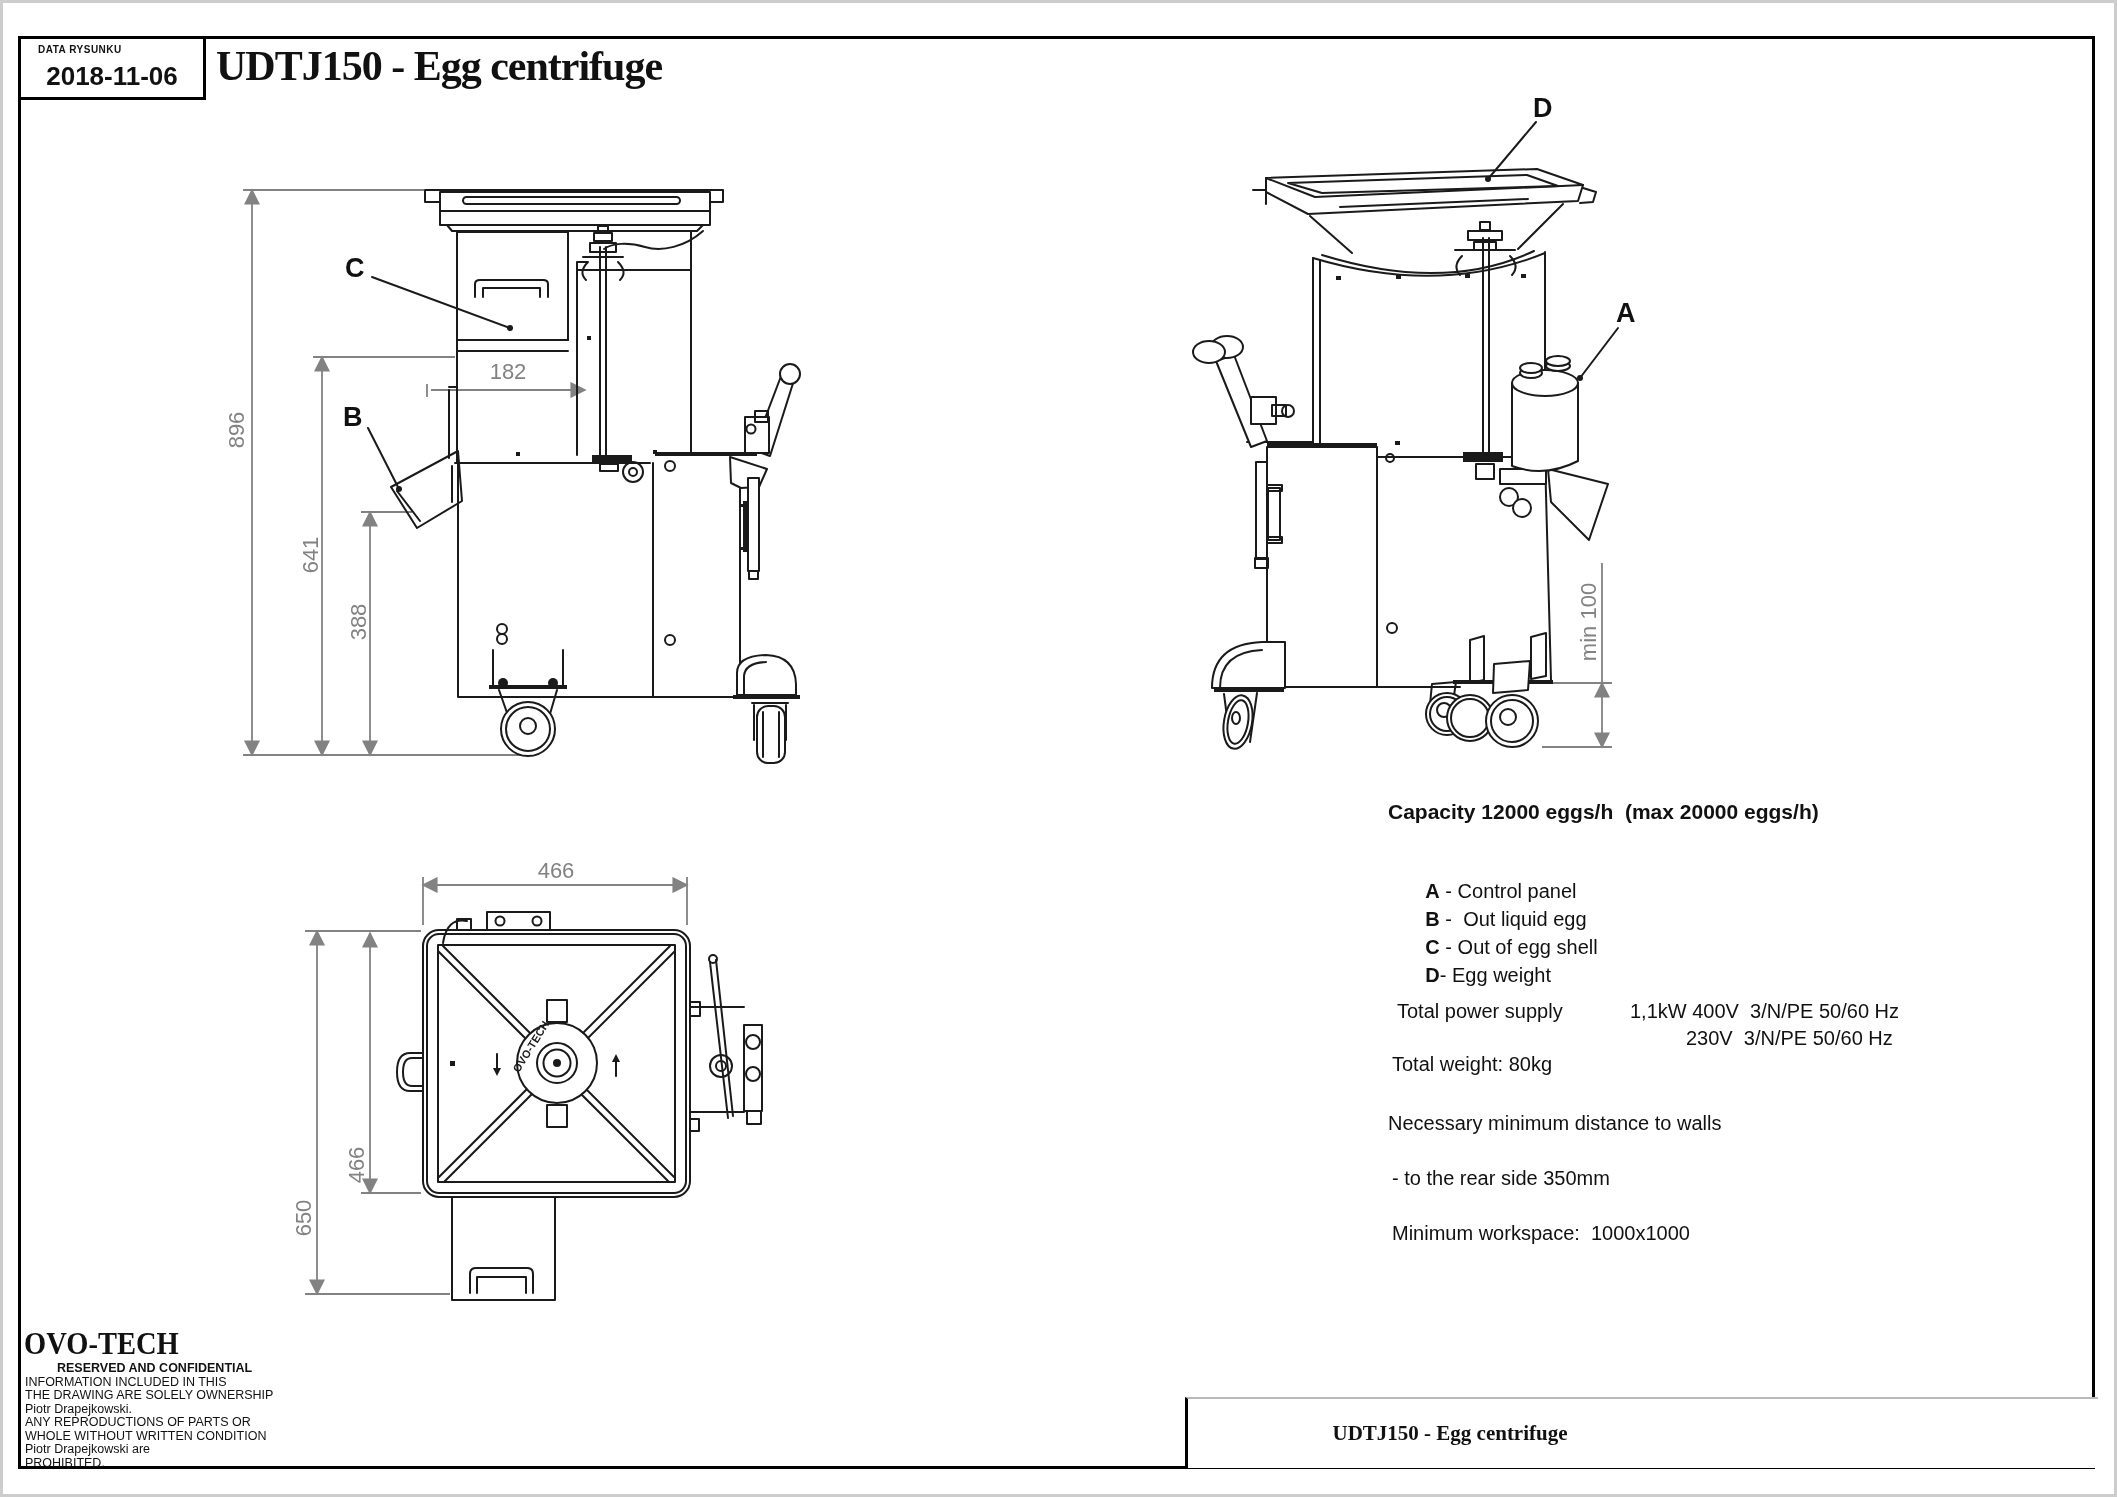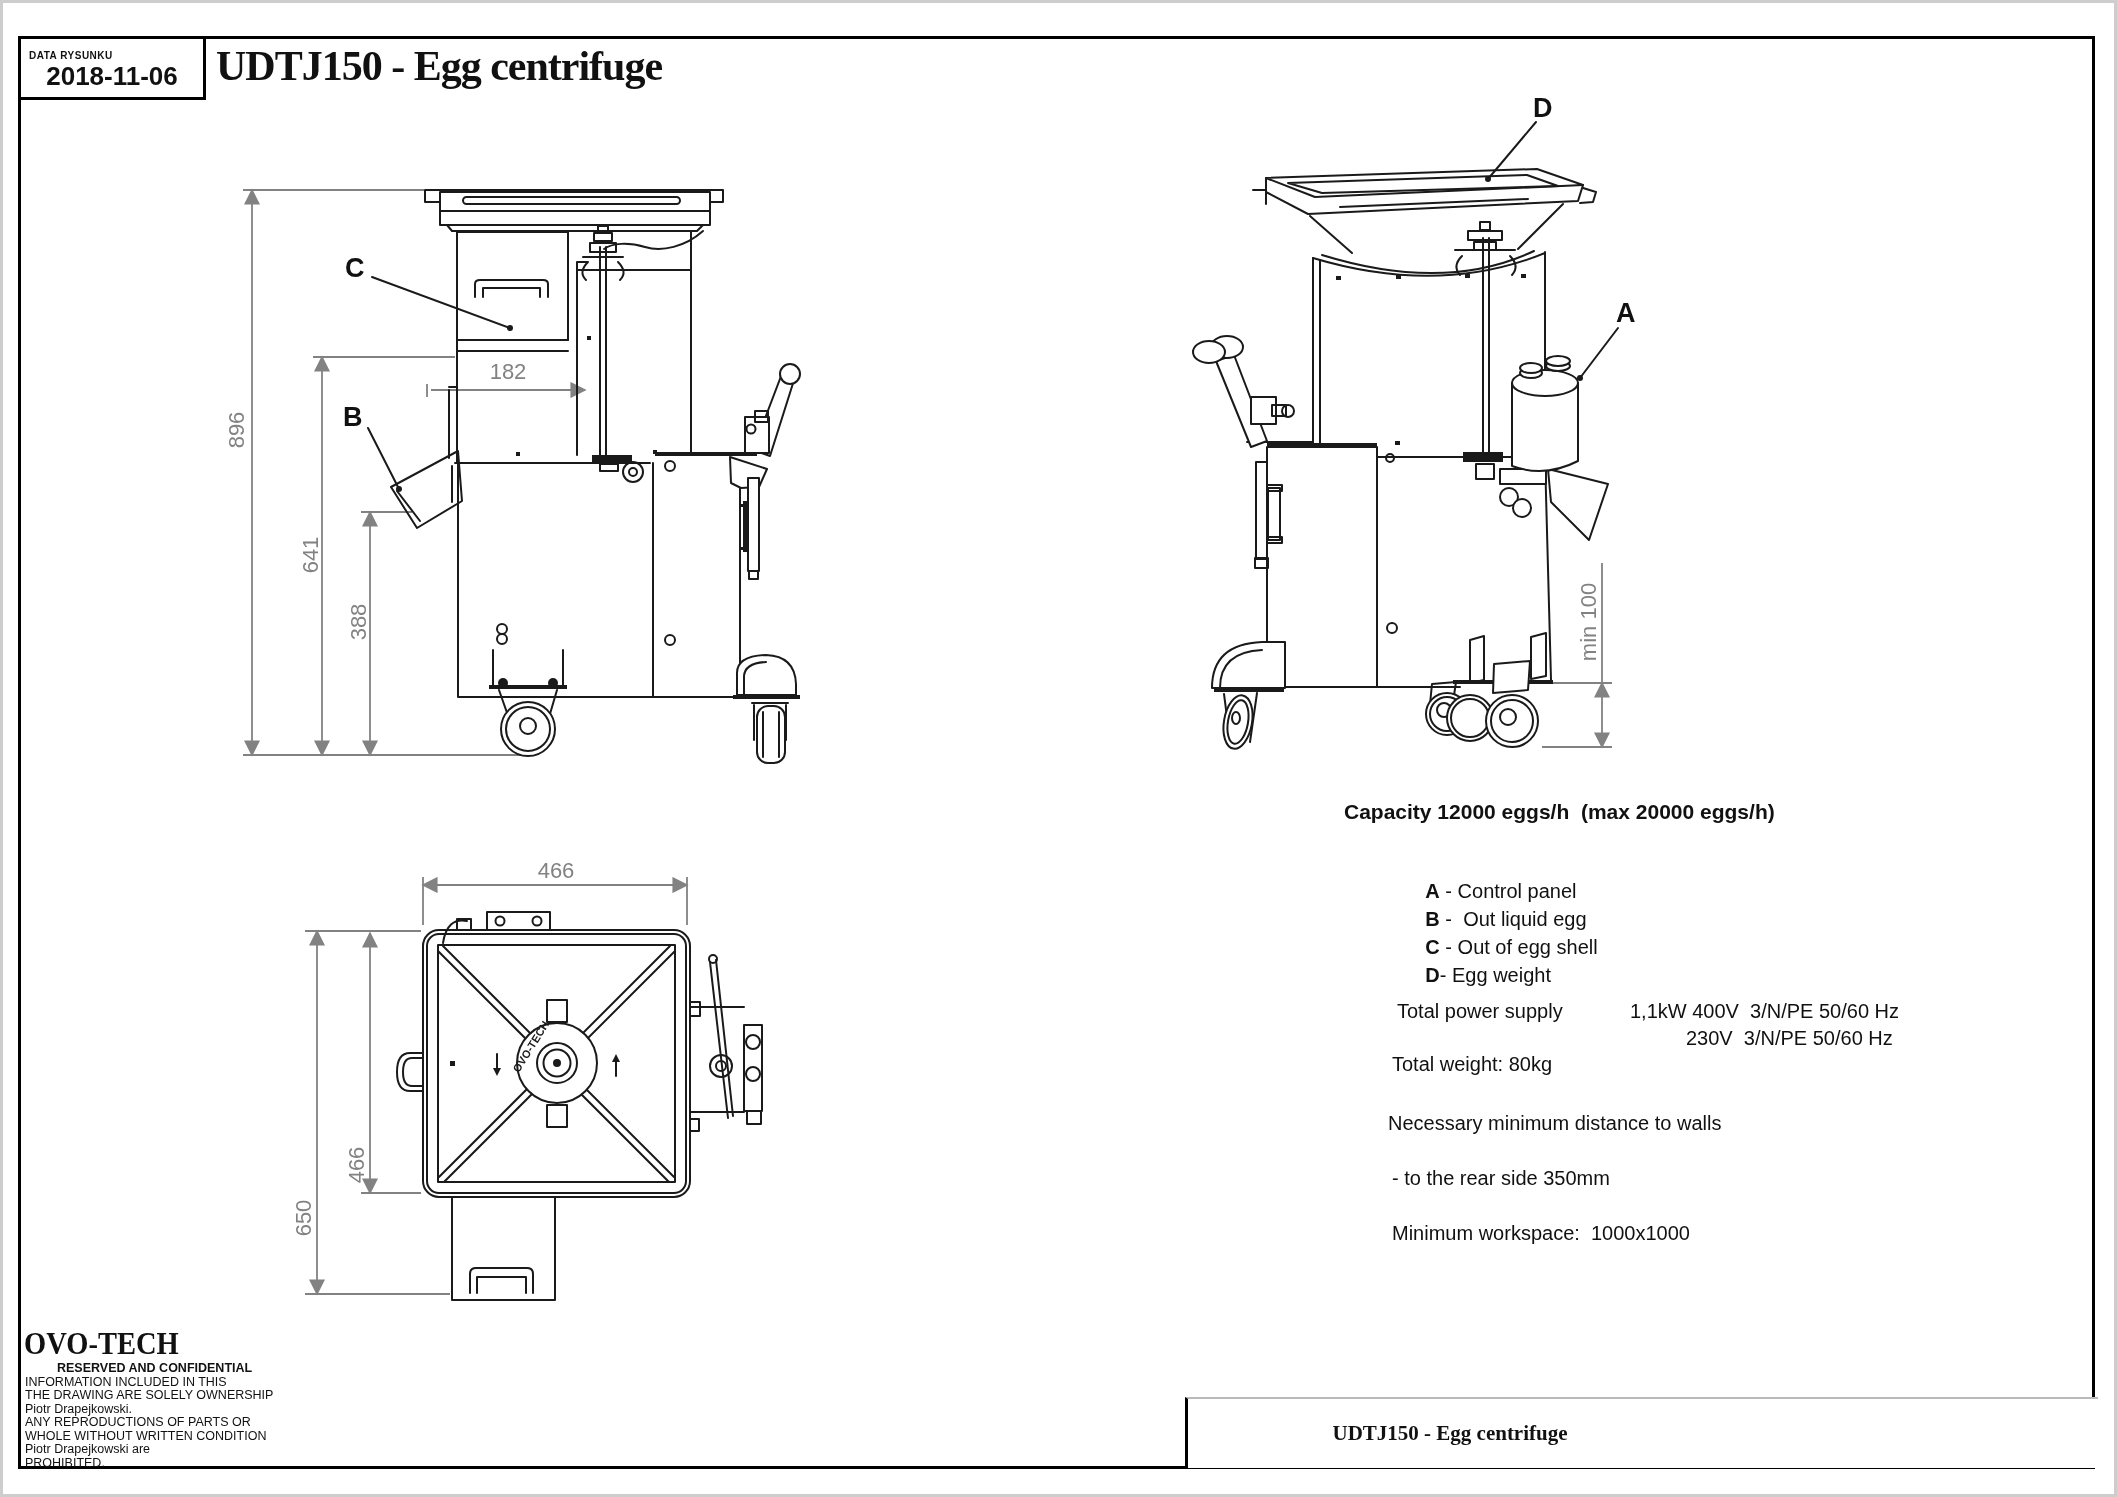--- a/index.html
+++ b/index.html
@@ -1,21 +1,21 @@
 <!DOCTYPE html>
 <html><head>
 <meta charset="utf-8">
 <style>
   html,body { margin:0; padding:0; background:#e8e8e8; }
   .page { position:relative; width:2117px; height:1497px; background:#ffffff; overflow:hidden;
           font-family:"Liberation Sans", sans-serif; color:#111; }
   .page-edge { position:absolute; inset:0; border:3px solid #cdcdcd; pointer-events:none; z-index:40; }
   .frame { position:absolute; left:18px; top:36px; right:22px; bottom:28px; border:3px solid #000; z-index:1; }
   .datebox { position:absolute; left:18px; top:36px; width:182px; height:58px; border:3px solid #000; background:#fff; z-index:5; }
-  .datebox .lbl-small { position:absolute; left:8px; top:5px; font-size:10px; font-weight:bold; letter-spacing:0.5px;margin-top:6px; }
+  .datebox .lbl-small { position:absolute; left:17px; top:5px; font-size:10px; font-weight:bold; letter-spacing:0.5px; }
   .datebox .date { position:absolute; left:0; right:0; top:22px; text-align:center; font-size:26px; font-weight:bold; }
   .doc-title { position:absolute; left:216px; top:42px; font-family:"Liberation Serif", serif;
                font-weight:bold; font-size:42px; letter-spacing:-1px; z-index:5; }
   .svgwrap { position:absolute; left:0; top:0; z-index:2; }
 
   
   .ln  { fill:none; stroke:#1a1a1a; stroke-width:2; stroke-linecap:round; stroke-linejoin:round; }
   .lnW { fill:#fff;  stroke:#1a1a1a; stroke-width:2; stroke-linecap:round; stroke-linejoin:round; }
   .lnT { fill:none; stroke:#1a1a1a; stroke-width:4; stroke-linecap:butt; }
   .lnF { fill:#1a1a1a; stroke:none; }
@@ -329,21 +329,21 @@
         <circle class="ln" cx="753" cy="1074" r="7"></circle>
         <circle class="ln" cx="721" cy="1066" r="11"></circle>
         <circle class="ln" cx="721" cy="1066" r="5"></circle>
         <rect class="ln" x="747" y="1111" width="14" height="13"></rect>
         <rect class="ln" x="690" y="1119" width="9" height="12"></rect>
       </g>
     </g>
   </svg>
 
   <div class="specs">
-    <span class="cap" style="left:1344px; top:800px;">Capacity 12000 eggs/h  (max 20000 eggs/h)</span>
+    <span class="cap" style="left:1388px; top:800px;">Capacity 12000 eggs/h  (max 20000 eggs/h)</span>
 
     <div class="legend-row body20" style="left:1392px; top:857px;">
       <b>A</b><span> - Control panel</span>
     </div>
     <div class="legend-row body20" style="left:1392px; top:885px;">
       <b>B</b><span> -  Out liquid egg</span>
     </div>
     <div class="legend-row body20" style="left:1392px; top:913px;">
       <b>C</b><span> - Out of egg shell</span>
     </div>

